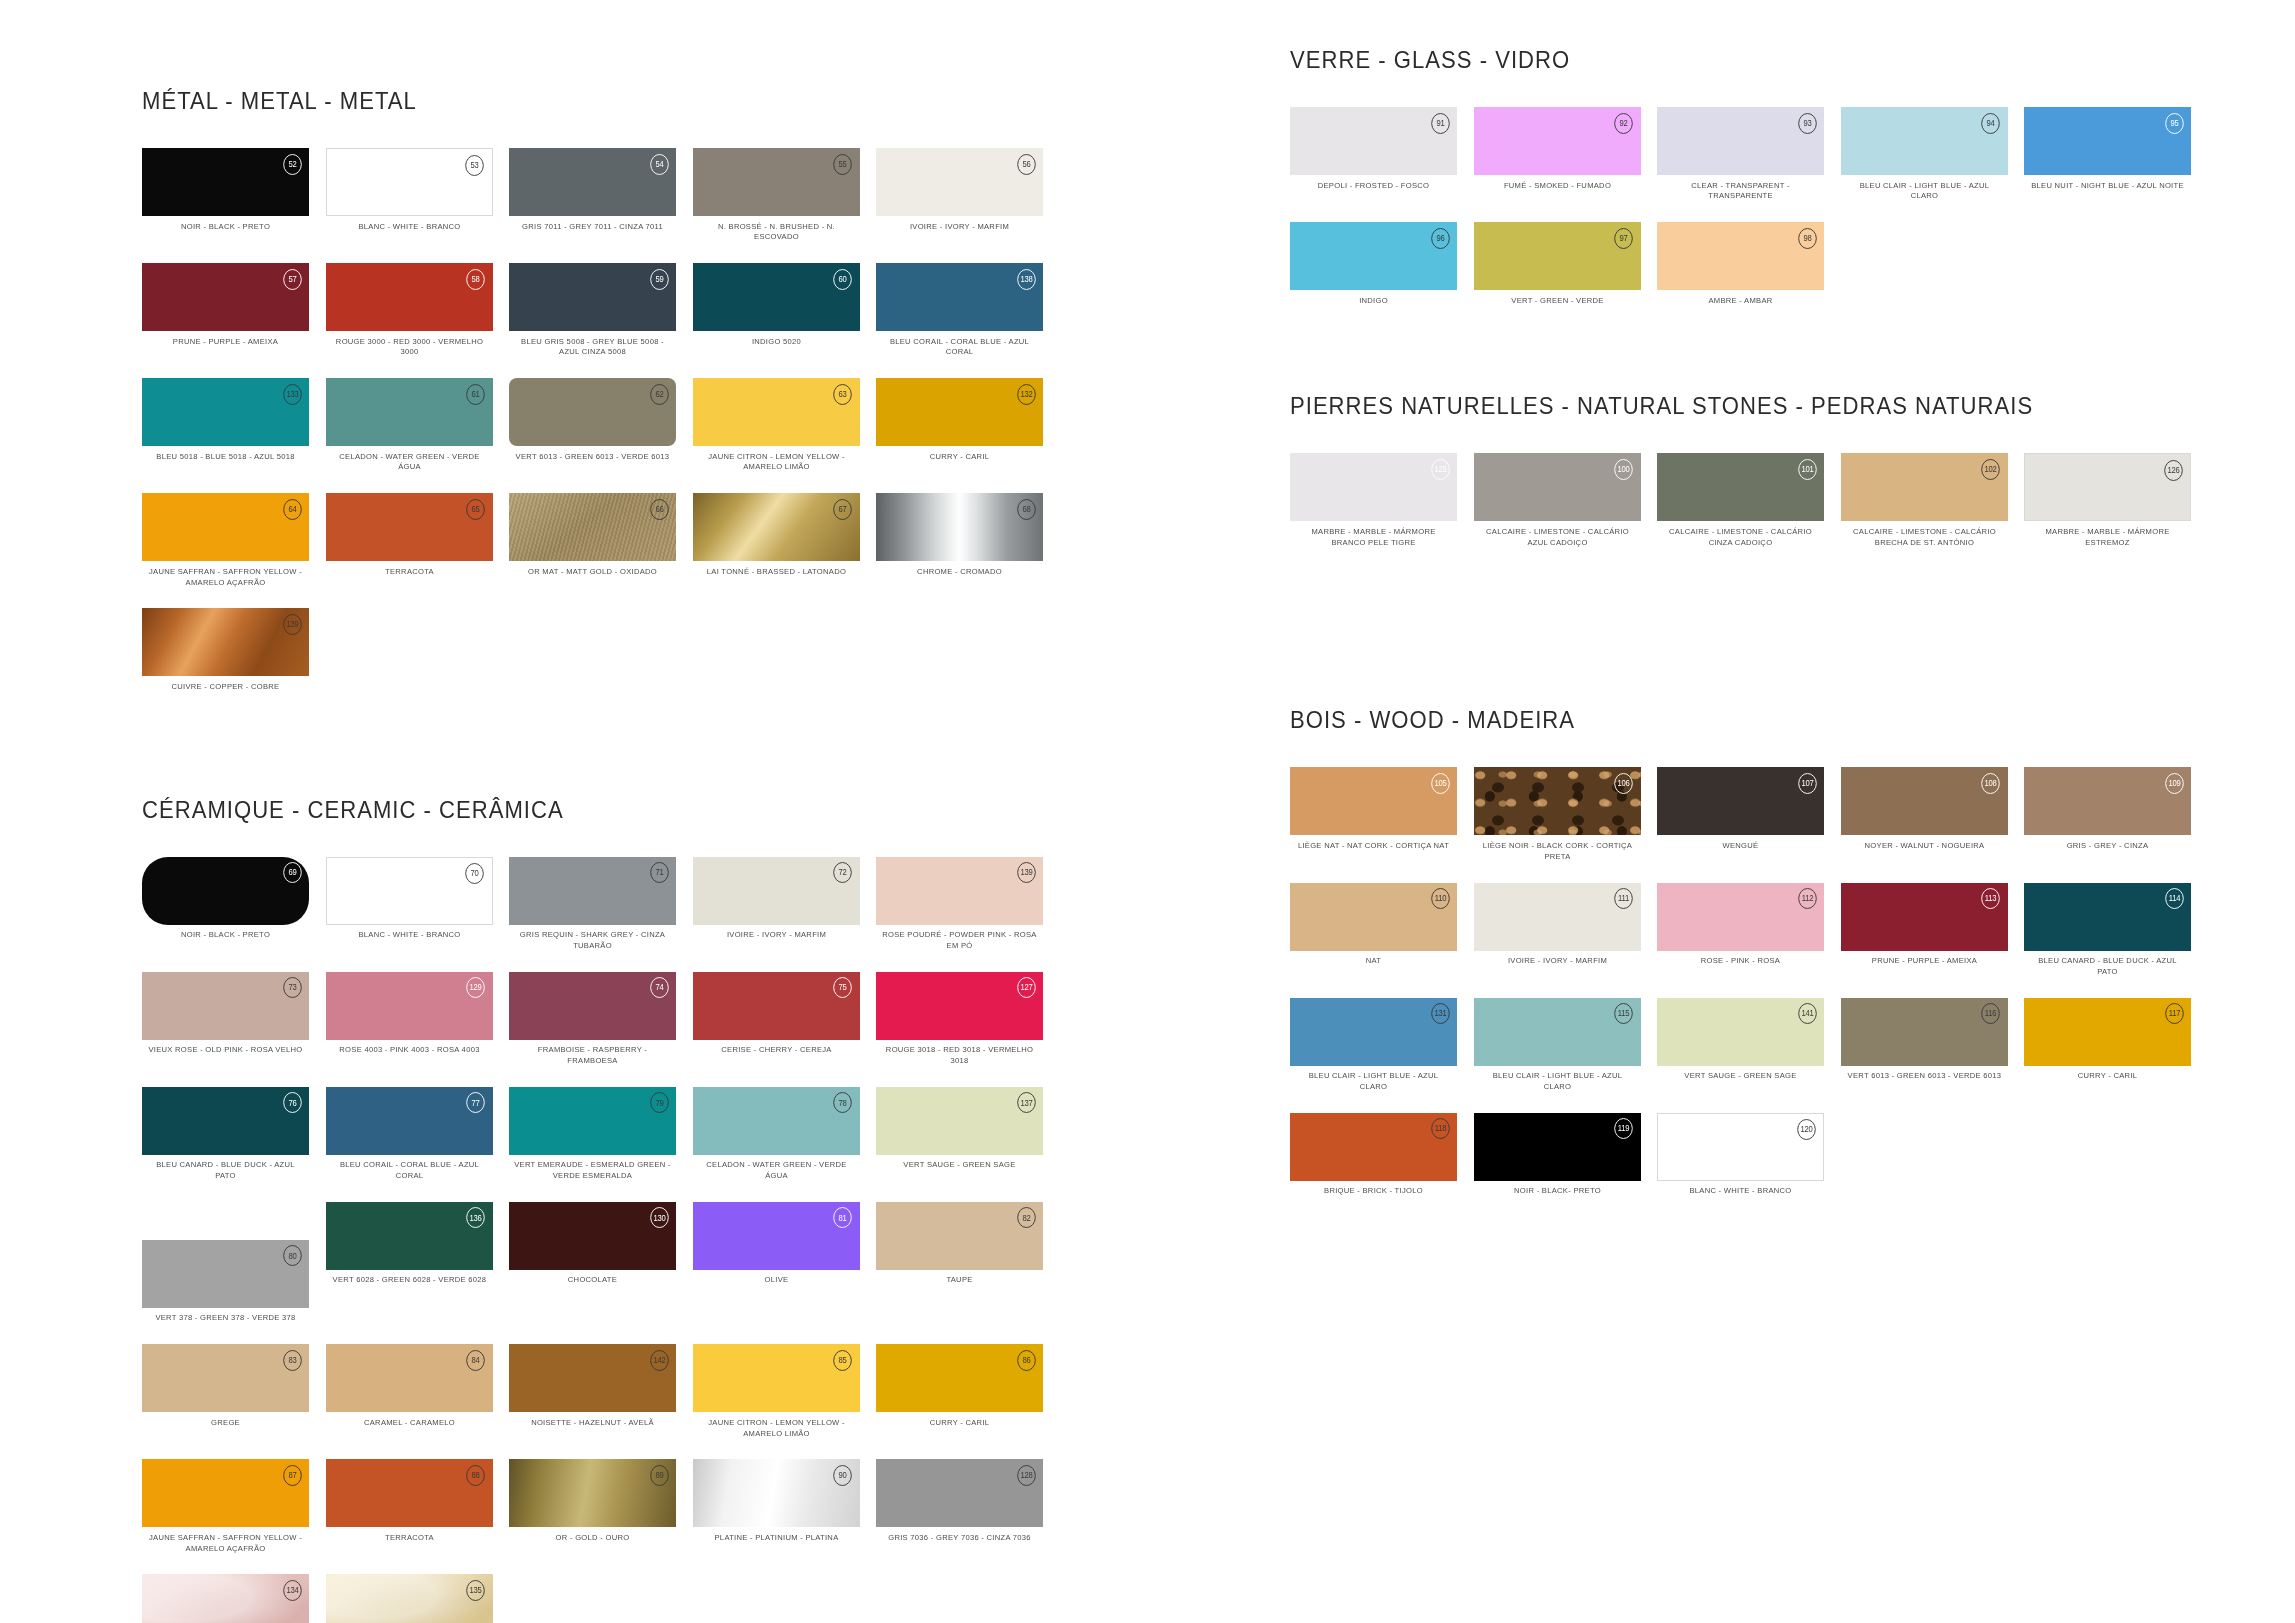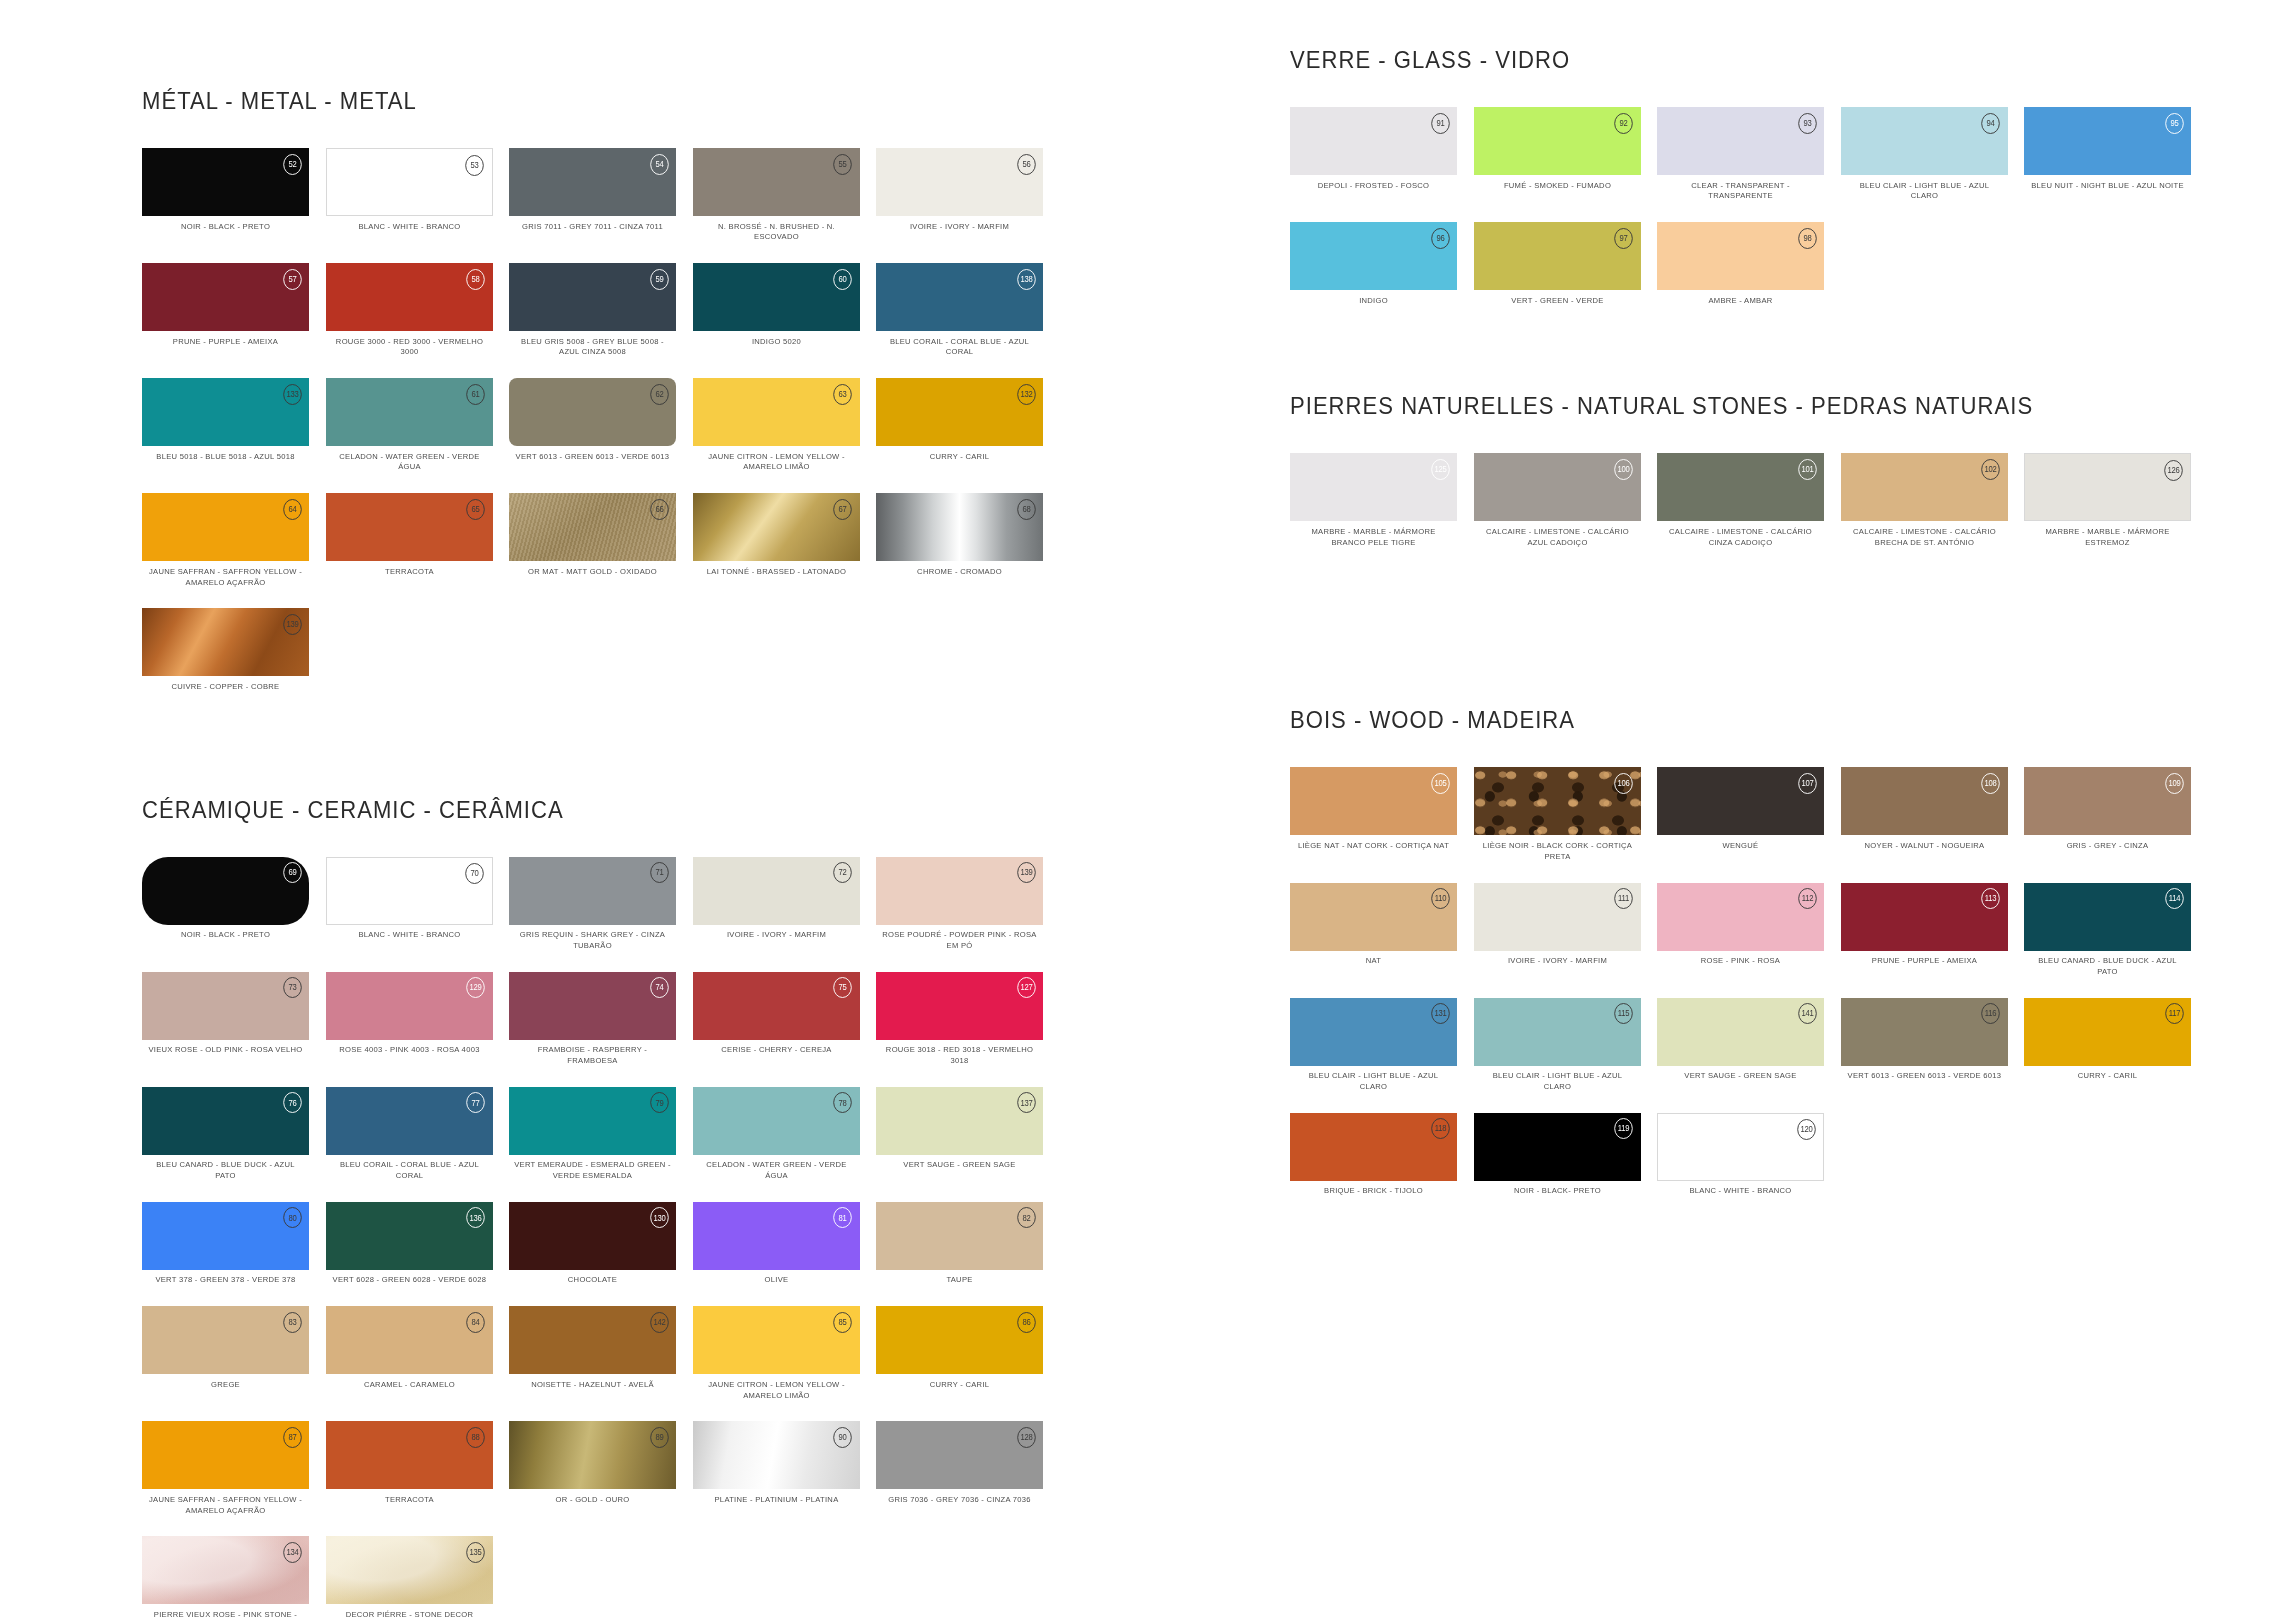--- a/index.html
+++ b/index.html
@@ -368,21 +368,21 @@
             </div>
             <div class="caption">CELADON - WATER GREEN - VERDE ÁGUA</div>
           </div>
           <div class="cell">
             <div class="swatch" style="background: rgb(223, 227, 189);">
               <div class="badge dark">137</div>
             </div>
             <div class="caption">VERT SAUGE - GREEN SAGE</div>
           </div>
           <div class="cell">
-            <div class="swatch" style="background: #3b82f6;">
+            <div class="swatch" style="background: #a3a3a3; margin-top: 38px;">
               <div class="badge dark">80</div>
             </div>
             <div class="caption">VERT 378 - GREEN 378 - VERDE 378</div>
           </div>
           <div class="cell">
             <div class="swatch" style="background: rgb(30, 84, 68);">
               <div class="badge light">136</div>
             </div>
             <div class="caption">VERT 6028 - GREEN 6028 - VERDE 6028</div>
           </div>
@@ -483,21 +483,21 @@
       <div class="section" style="margin-bottom: 66px;">
         <h2 class="section-title">VERRE - GLASS - VIDRO</h2>
         <div class="grid">
           <div class="cell">
             <div class="swatch tex-glass" style="background: rgb(231, 229, 232);">
               <div class="badge dark">91</div>
             </div>
             <div class="caption">DEPOLI - FROSTED - FOSCO</div>
           </div>
           <div class="cell">
-            <div class="swatch tex-glass" style="background: #bef264;">
+            <div class="swatch tex-glass" style="background: #f0abfc;">
               <div class="badge dark">92</div>
             </div>
             <div class="caption">FUMÉ - SMOKED - FUMADO</div>
           </div>
           <div class="cell">
             <div class="swatch tex-glass" style="background: rgb(220, 220, 234);">
               <div class="badge dark">93</div>
             </div>
             <div class="caption">CLEAR - TRANSPARENT - TRANSPARENTE</div>
           </div>

